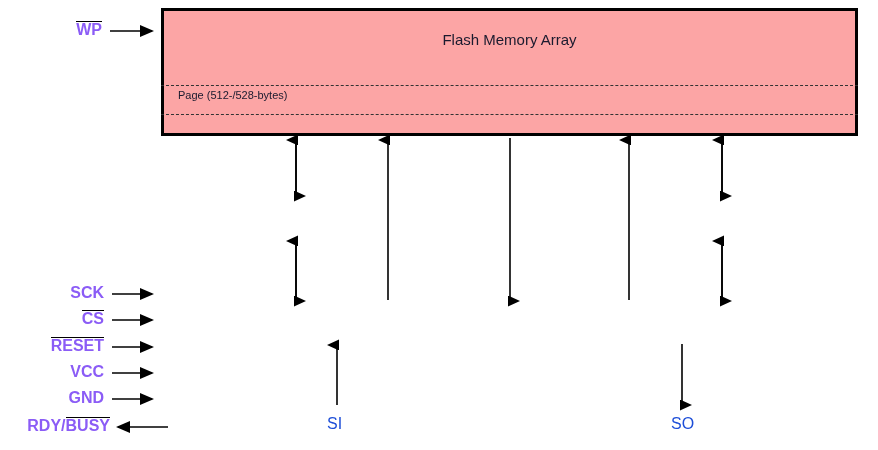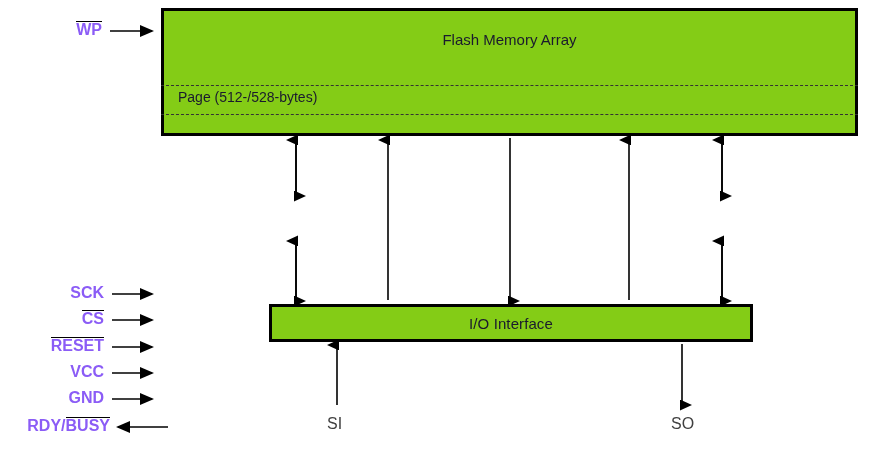--- a/index.html
+++ b/index.html
@@ -18,21 +18,21 @@
   svg.layer {
     position: absolute;
     left: 0;
     top: 0;
     width: 878px;
     height: 450px;
   }
   .box {
     position: absolute;
     box-sizing: border-box;
-    background: #84cc16;
+    background: #fca5a5;
     border: 3px solid #000000;
     display: flex;
     align-items: center;
     justify-content: center;
     color: #1a1a2e;
   }
   .box-label {
     font-size: 15px;
     letter-spacing: 0.1px;
     white-space: nowrap;
@@ -60,21 +60,21 @@
     top: 74px;
     height: 30px;
     border-top: 1.5px dashed #333;
     border-bottom: 1.5px dashed #333;
     box-sizing: border-box;
   }
   #page-label {
     position: absolute;
     left: 14px;
     top: 78px;
-    font-size: 14px;
+    font-size: 11px;
     color: #1a1a2e;
     white-space: nowrap;
   }
   #buffer1 {
     left: 157px;
     top: 199px;
     width: 289px;
     height: 38px;
   }
   #buffer2 {
@@ -98,21 +98,21 @@
     font-weight: 600;
   }
   .ovl {
     border-top: 1.6px solid #000;
     display: inline-block;
     line-height: 1.05;
   }
   .sig-label {
     position: absolute;
     font-size: 16px;
-    color: #404040;
+    color: #1d4ed8;
     white-space: nowrap;
     font-weight: 400;
   }
 </style>
 </head>
 <body>
 
 <div id="canvas">
 
   <svg class="layer" viewBox="0 0 878 450">
@@ -196,23 +196,20 @@
   </svg>
 
   <div class="box" id="flash-array">
     <div id="flash-title">Flash Memory Array</div>
     <div id="page-band"></div>
     <div id="page-label">Page (512-/528-bytes)</div>
   </div>
 
 
 
-  <div class="box" id="io-interface">
-    <span class="box-label">I/O Interface</span>
-  </div>
 
   <div class="pin-label" style="left:40px; top:21px; width:62px;">
     <span class="ovl">WP</span>
   </div>
 
   <div class="pin-label" style="left:10px; top:310px; width:94px;">
     <span class="ovl">CS</span>
   </div>
 
   <div class="pin-label" style="left:10px; top:284px; width:94px;">

